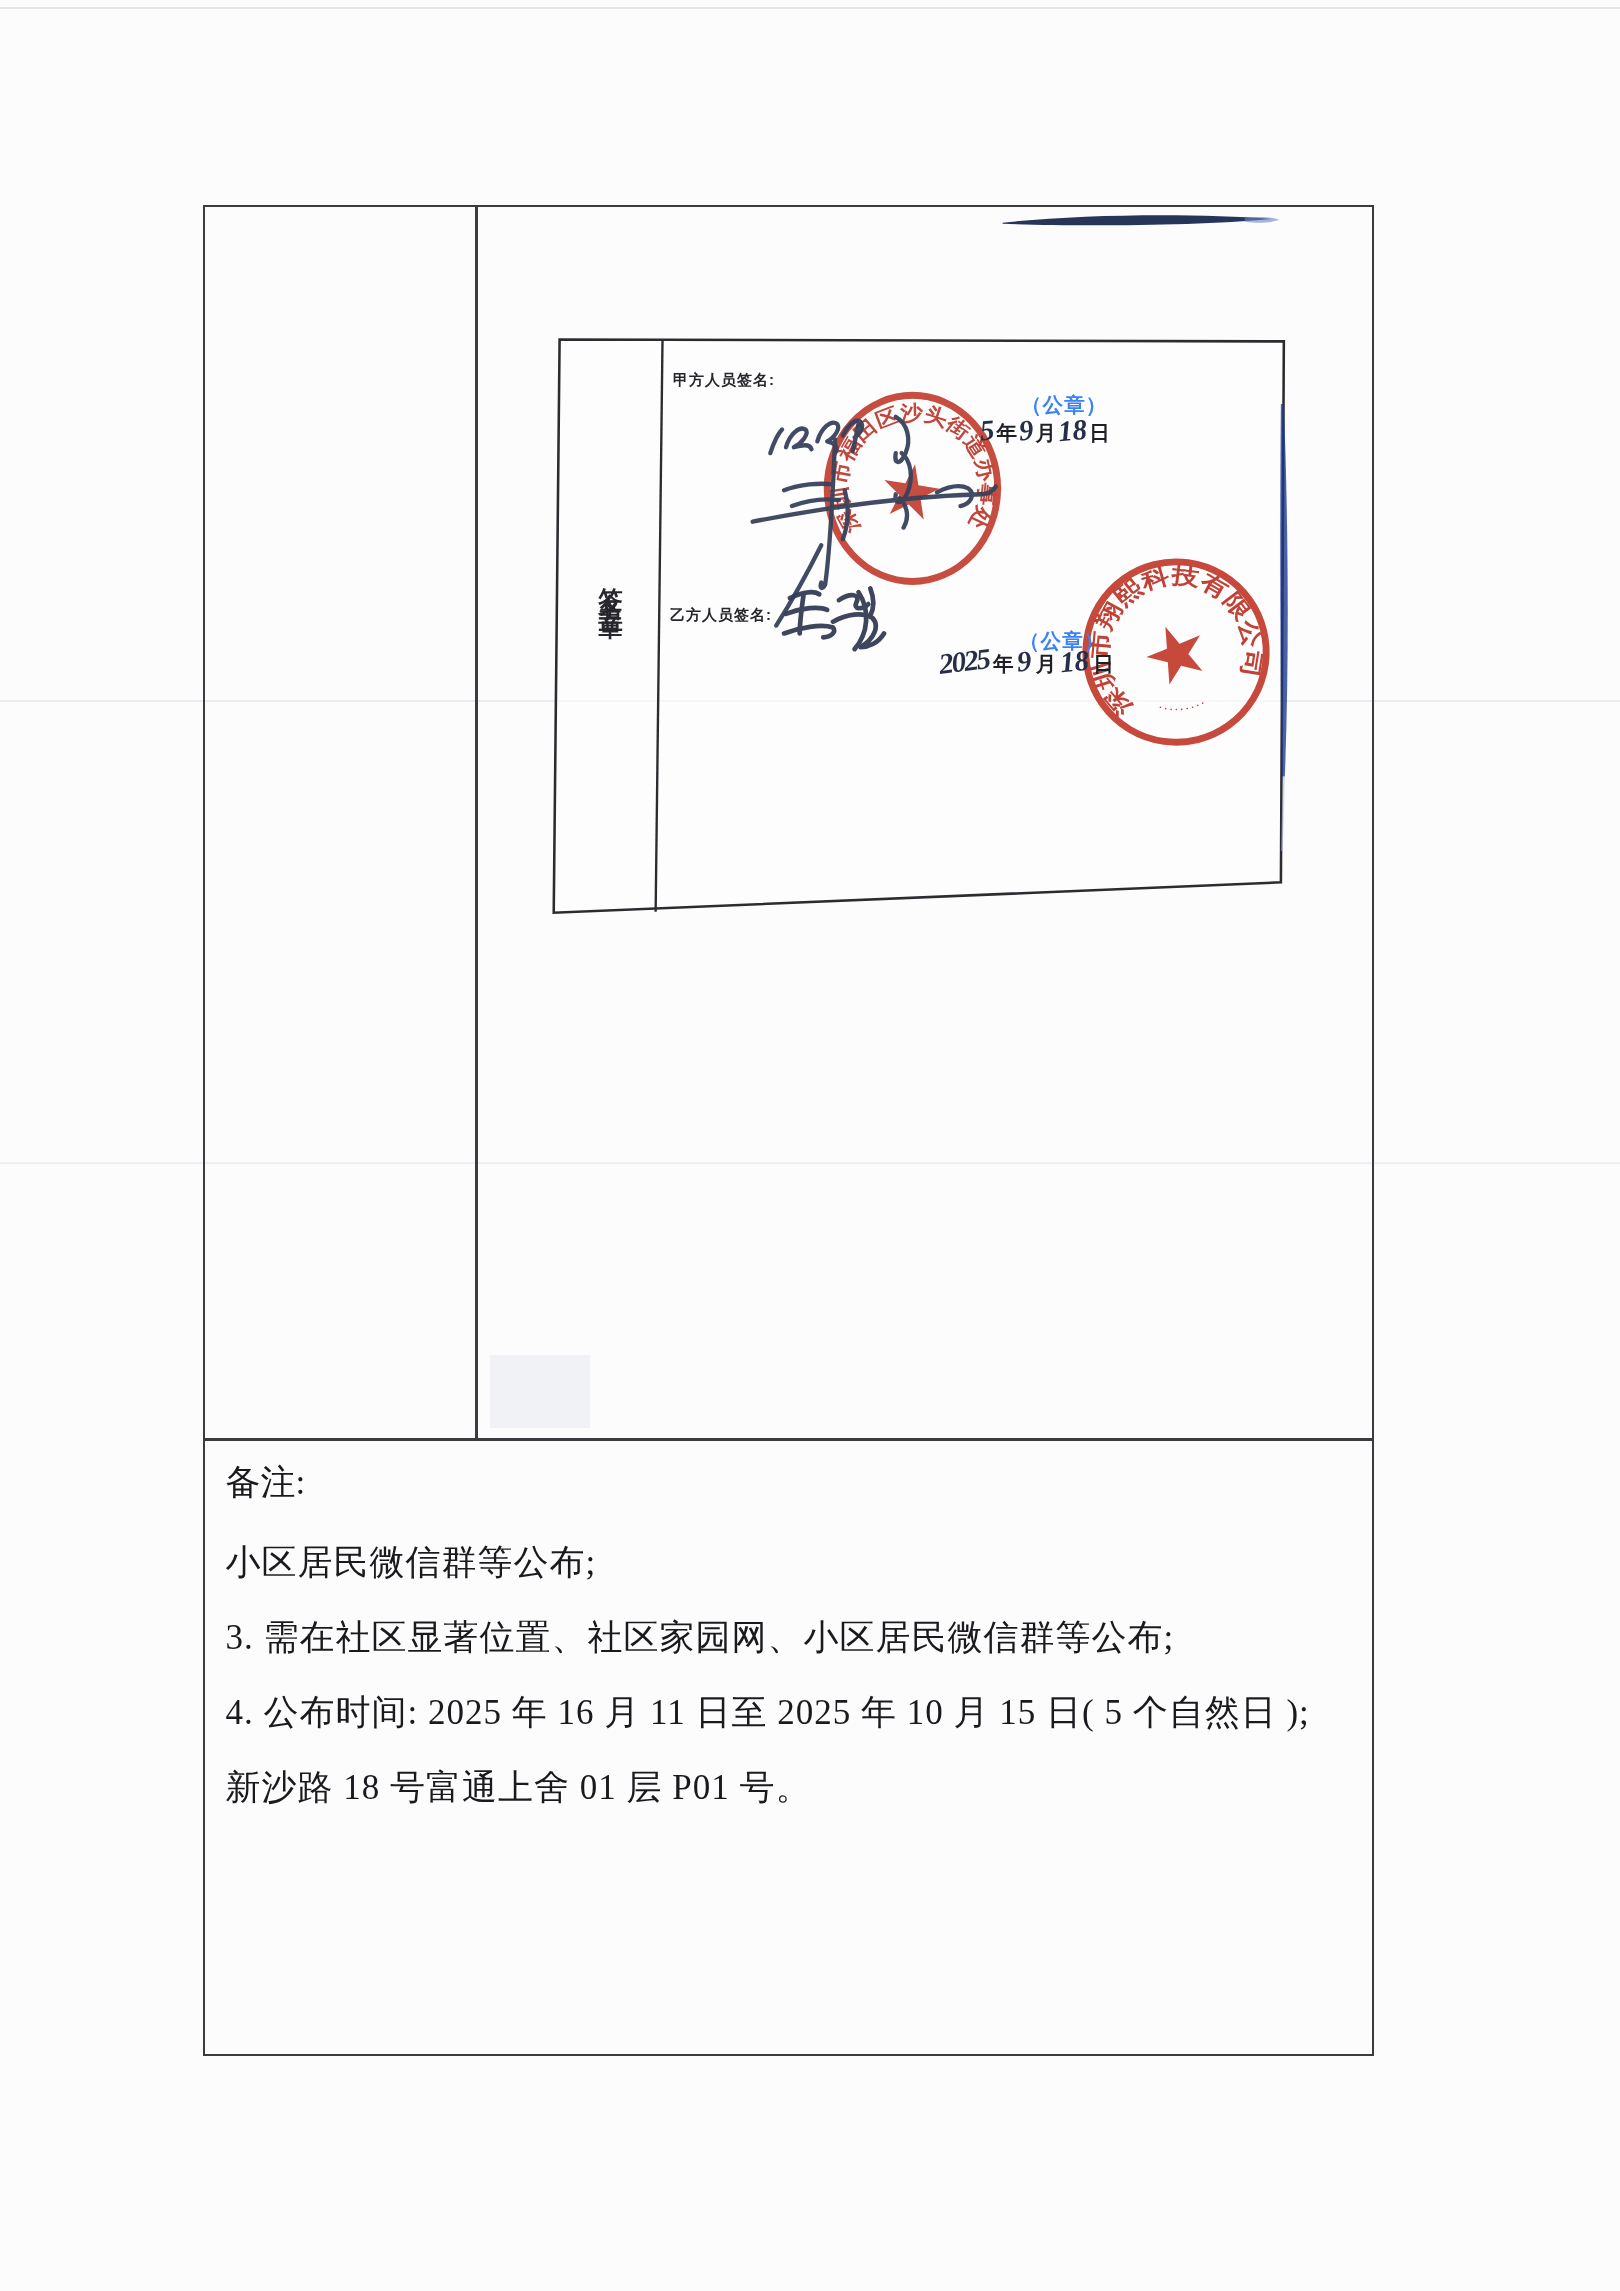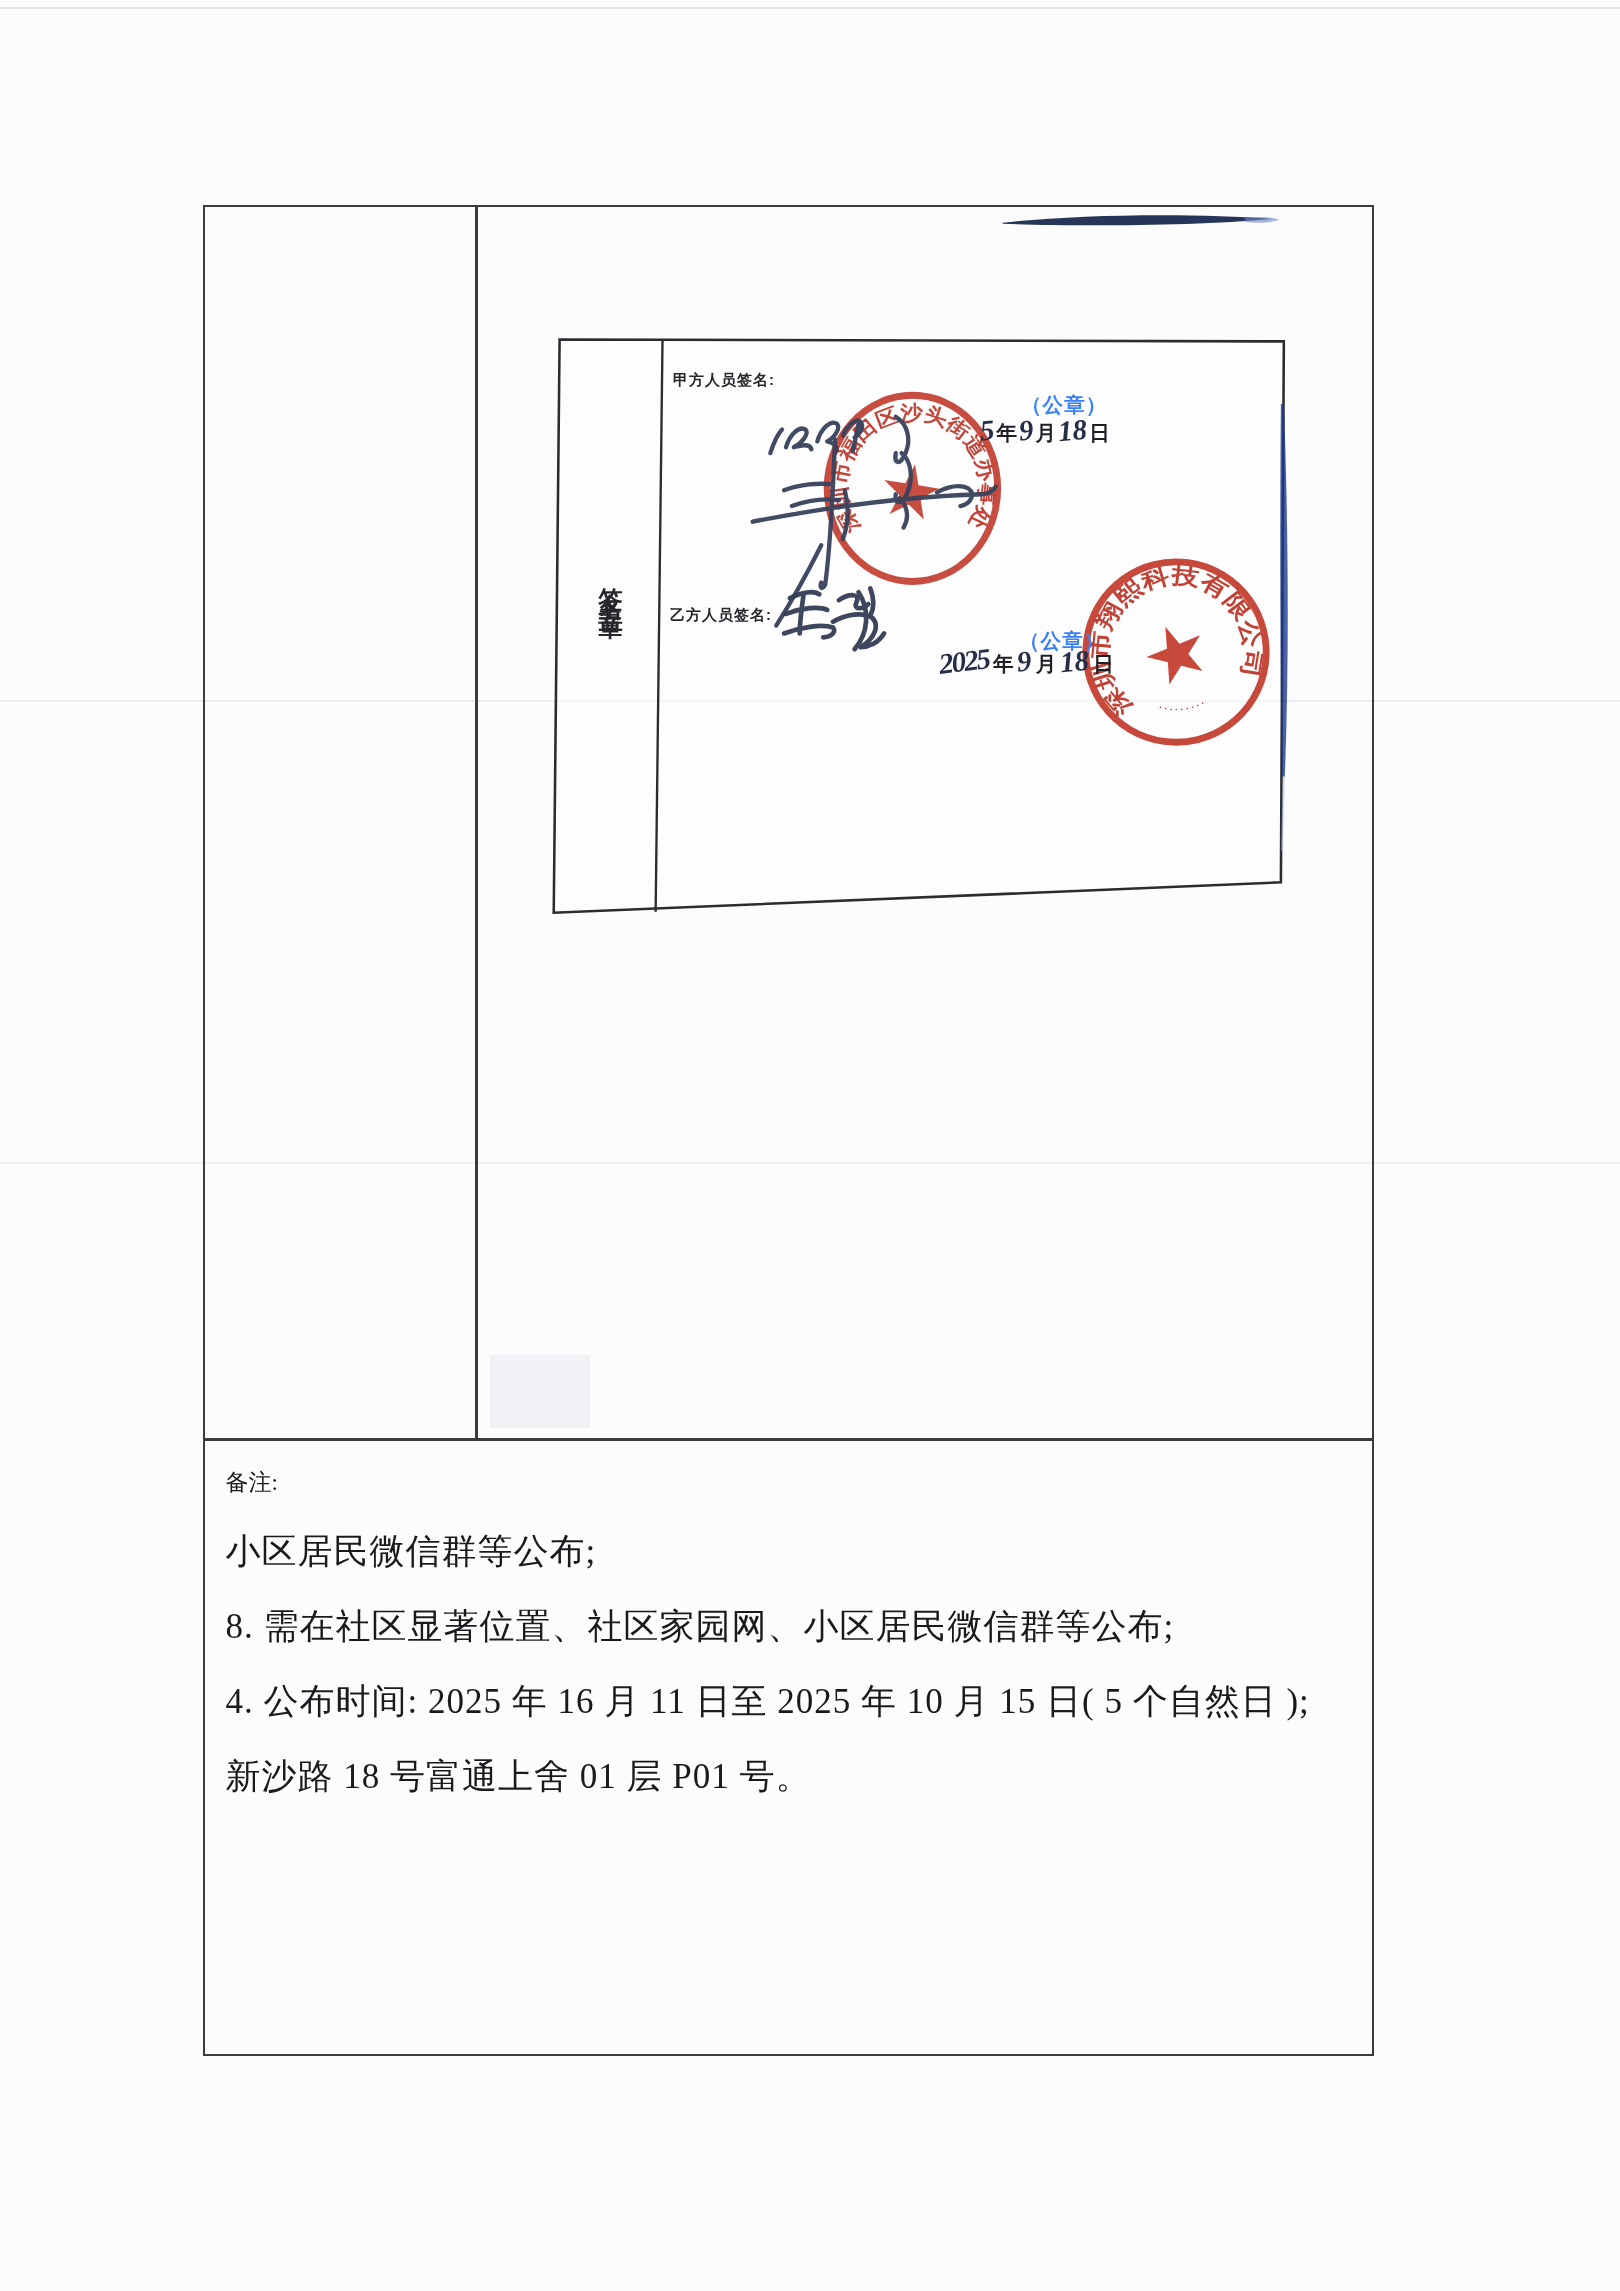--- a/index.html
+++ b/index.html
@@ -16,21 +16,21 @@
 
   
   .tbl{position:absolute; left:203px; top:205px; width:1167px; height:1847px;
        border:2.9px solid #3b3b40; z-index:2; background:transparent;}
   .tbl .vdiv{position:absolute; left:270px; top:0; width:2.9px; height:1231px; background:#3b3b40;}
   .tbl .hdiv{position:absolute; left:0; top:1231px; width:100%; height:2.9px; background:#3b3b40;}
 
   
   .remarks{position:absolute; left:0; top:1234px; right:0; bottom:0;
            padding:15.7px 17.6px 0 20.6px; color:#1a1a1e; z-index:3;}
-  .remarks-title{font-size:23px; line-height:51px; margin-bottom:6px; white-space:nowrap;}
+  .remarks-title{font-size:35px; line-height:51px; margin-bottom:17px; white-space:nowrap;}
   .remark-line{font-size:35px; line-height:75px; white-space:nowrap; letter-spacing:1px;}
 
   
   .lbl{position:absolute; z-index:5; font-family:"Liberation Sans","DejaVu Sans",sans-serif;
        font-weight:bold; color:#26262c; white-space:nowrap;}
   .pa-label,.pb-label{font-size:15px; letter-spacing:1px;}
   .vlabel{writing-mode:vertical-rl; text-orientation:upright; font-size:24.5px;
           letter-spacing:8.8px; line-height:33px;}
   .gz{font-size:20.6px; letter-spacing:1px; color:#3b82f6;}
   .dateline{position:absolute; z-index:5; display:flex; align-items:baseline; gap:2px;
@@ -53,21 +53,21 @@
   <div class="fold f3"></div>
   <div class="smudge"></div>
 
   <div class="tbl">
     <div class="vdiv"></div>
     <div class="hdiv"></div>
 
     <div class="remarks">
       <div class="remarks-title">备注:</div>
       <div class="remark-line">小区居民微信群等公布;</div>
-      <div class="remark-line">8. 需在社区显著位置、社区家园网、小区居民微信群等公布;</div>
+      <div class="remark-line">3. 需在社区显著位置、社区家园网、小区居民微信群等公布;</div>
       <div class="remark-line">4. 公布时间: 2025 年 16 月 11 日至 2025 年 10 月 15 日( 5 个自然日 );</div>
       <div class="remark-line">新沙路 18 号富通上舍 01 层 P01 号。</div>
     </div>
   </div>
 
   <div class="lbl vlabel" style="left:594px; top:567px;">签名盖章</div>
 
   <div class="lbl pa-label" style="left:673px; top:371px;">甲方人员签名:</div>
 
   <div class="lbl pb-label" style="left:670px; top:606px;">乙方人员签名:</div>

